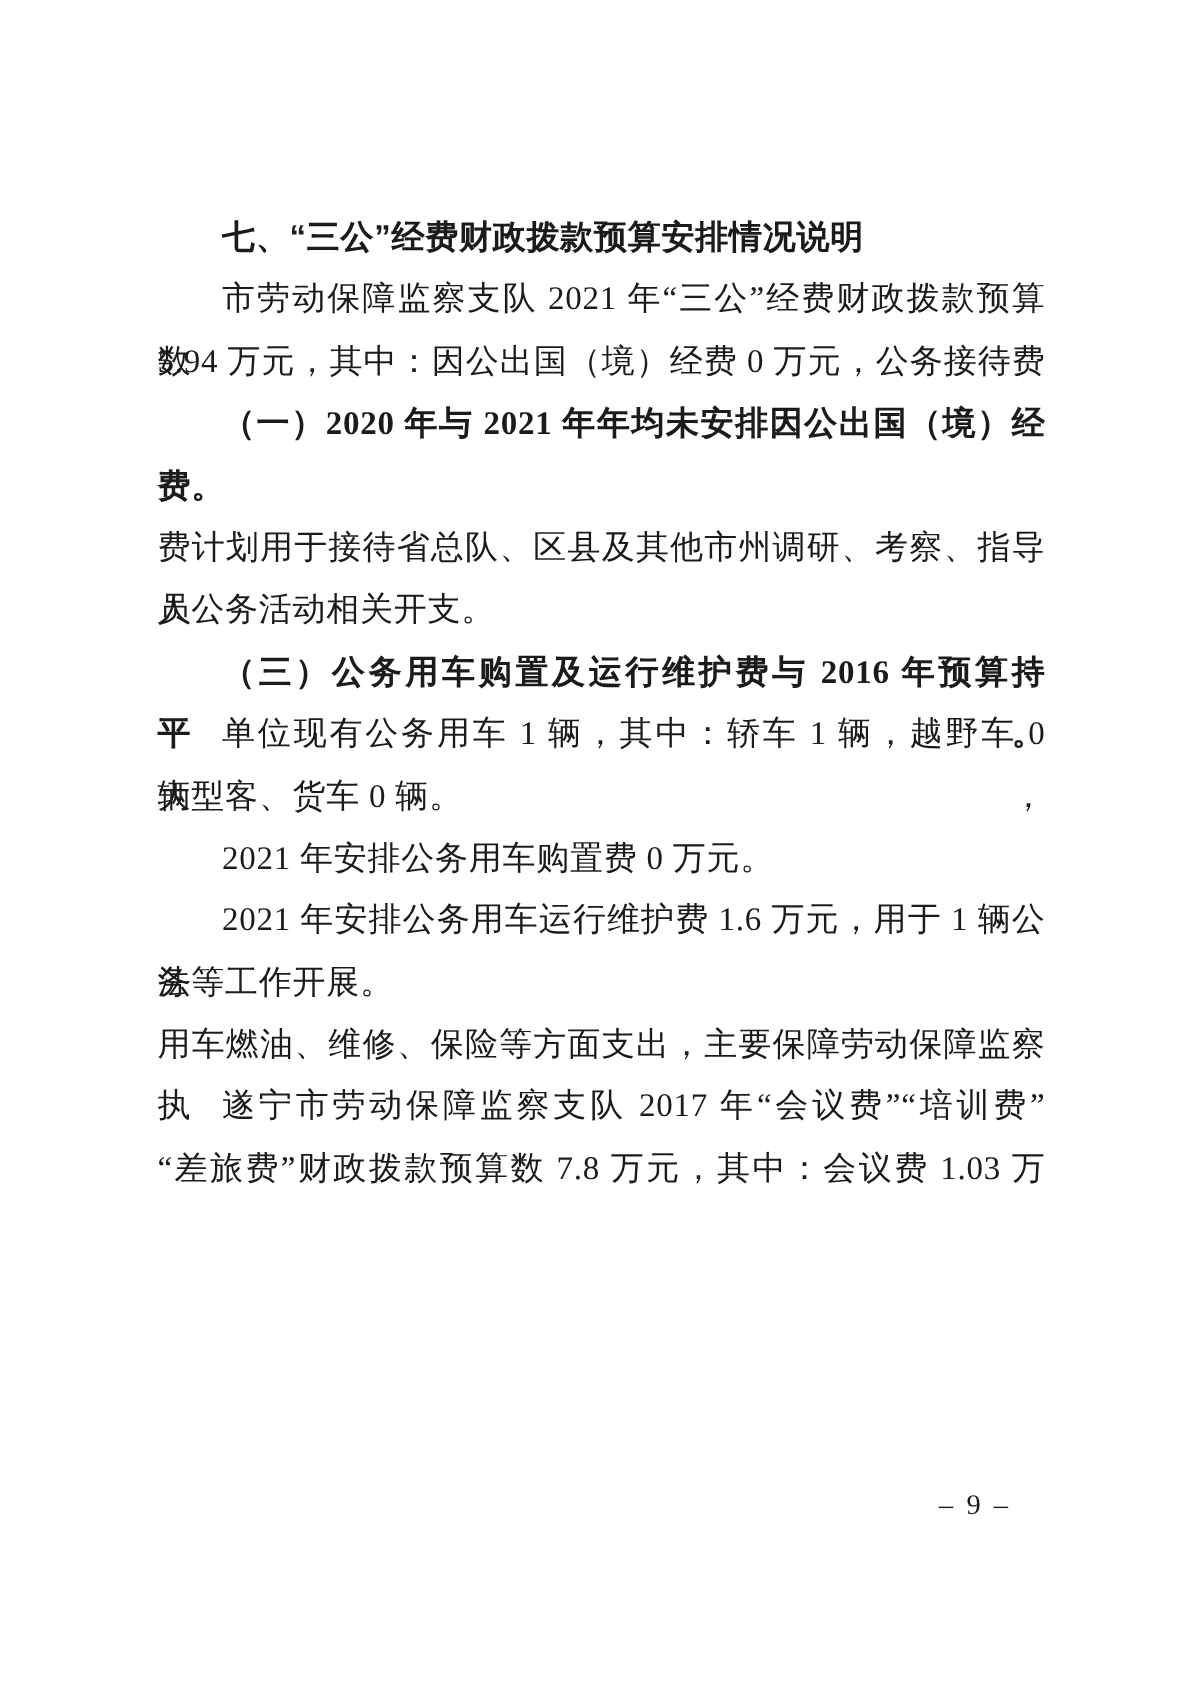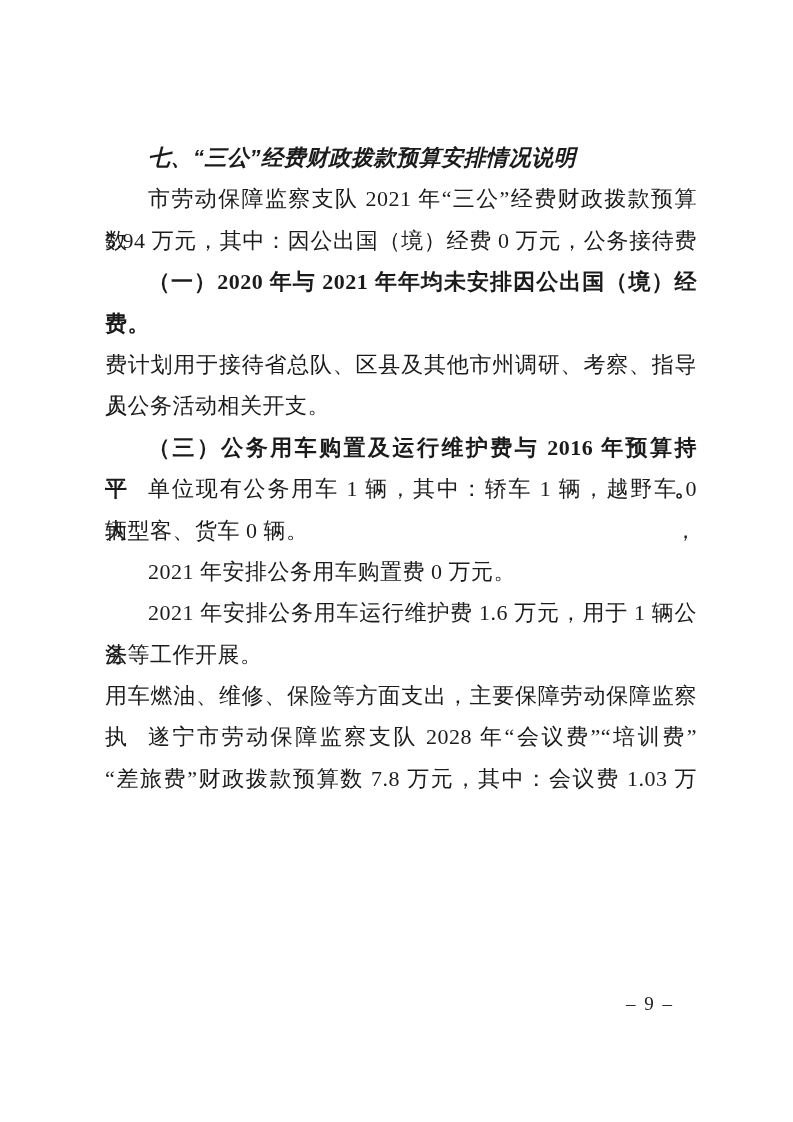--- a/index.html
+++ b/index.html
@@ -36,21 +36,20 @@
     text-align: justify;
     text-align-last: justify;
     text-justify: inter-character;
   }
   
   .ind { text-indent: 43px; }
   
   .hei {
     font-family: "Liberation Sans", "DejaVu Sans", sans-serif;
     font-weight: 700;
-    font-style: italic;
   }
   
   .kai { font-weight: 700; }
   .b { font-weight: 700; }
   .page-number {
     position: absolute;
     left: 615px;
     top: 993px;
     width: 70px;
     text-align: center;
@@ -81,19 +80,19 @@
     <div class="line ind j">单位现有公务用车 1 辆，其中：轿车 1 辆，越野车 0 辆，</div>
     <div class="line">大型客、货车 0 辆。</div>
 
     <div class="line ind">2021 年安排公务用车购置费 0 万元。</div>
 
     <div class="line ind j">2021 年安排公务用车运行维护费 1.6 万元，用于 1 辆公务</div>
     <div class="line">法等工作开展。</div>
     <div class="line j">用车燃油、维修、保险等方面支出，主要保障劳动保障监察执</div>
 
 
-    <div class="line ind j">遂宁市劳动保障监察支队 2028 年“会议费”“培训费”</div>
+    <div class="line ind j">遂宁市劳动保障监察支队 2017 年“会议费”“培训费”</div>
     <div class="line j">“差旅费”财政拨款预算数 7.8 万元，其中：会议费 1.03 万</div>
 
   </div>
 
   <div class="page-number">– 9 –</div>
 </div>
 
 </body></html>

